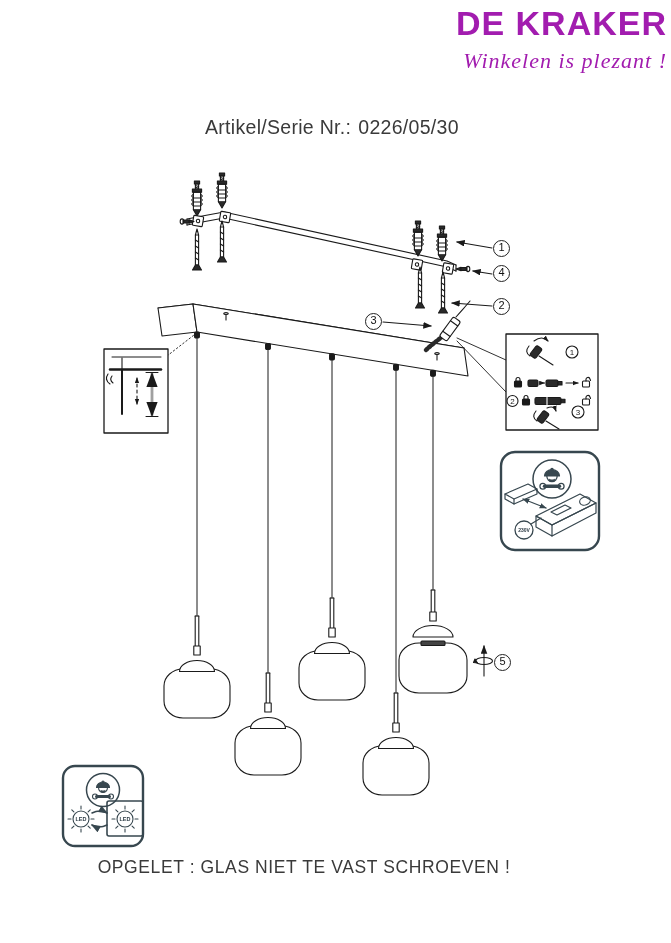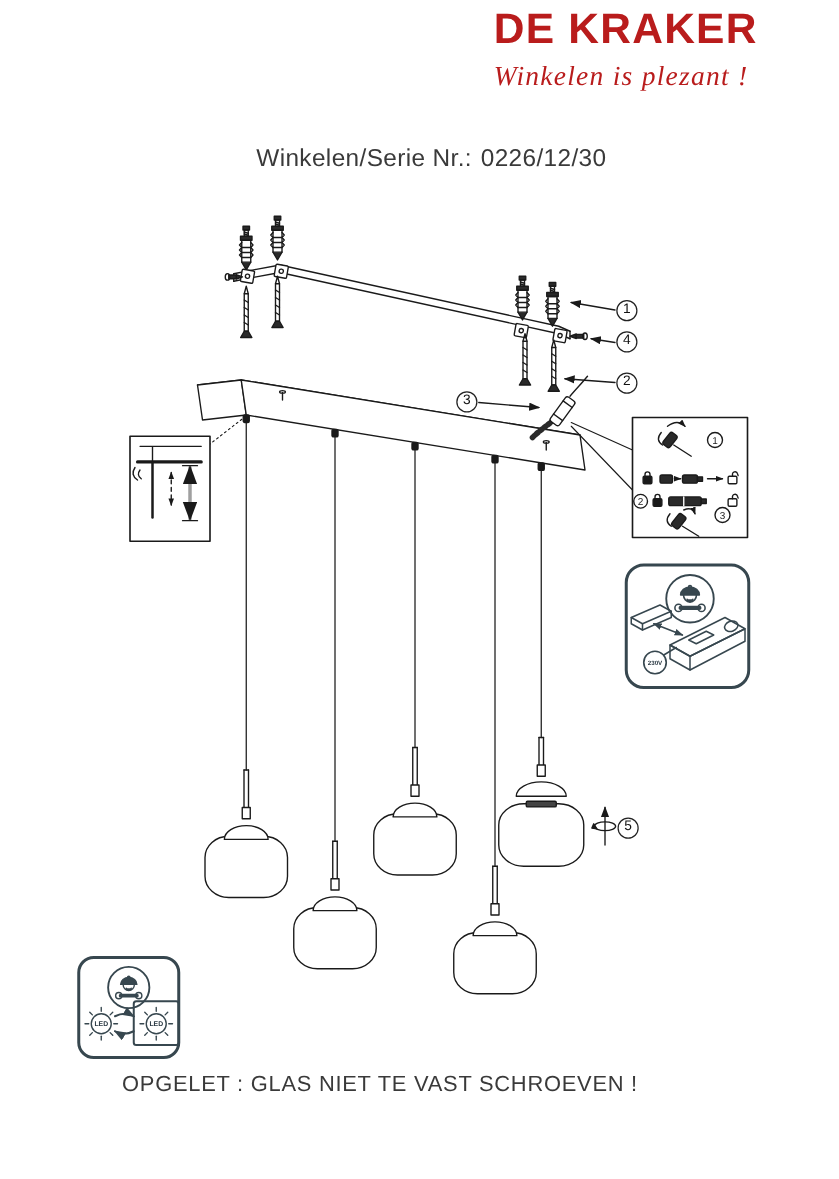--- a/index.html
+++ b/index.html
@@ -3,21 +3,21 @@
 <meta charset="utf-8">
 <style>
   html,body { margin:0; padding:0; background:#fff; }
   .page { position:relative; width:671px; height:943px; background:#fff; overflow:hidden;
           font-family:"Liberation Sans", sans-serif; }
   .page svg.diagram { position:absolute; left:0; top:0; }
   .ink { stroke:#1a1a1a; fill:none; stroke-width:1.1; stroke-linecap:round; stroke-linejoin:round; }
   .svgtxt { fill:#2b3a44; stroke:none; font-family:"Liberation Sans", sans-serif; font-weight:bold; }
   .stepnum { fill:#222; stroke:none; font-family:"Liberation Sans", sans-serif; }
 
-  .brand { position:absolute; top:4px; left:395px; width:272px; text-align:left; color:#b91c1c; }
+  .brand { position:absolute; top:4px; left:395px; width:272px; text-align:right; color:#a21caf; }
   .brand-name { font-weight:bold; font-size:34px; line-height:1.15; letter-spacing:1px; }
   .brand-slogan { font-family:Liberation Serif, serif; font-style:italic; font-size:22px;
                   margin-top:5px; letter-spacing:1px; white-space:nowrap; }
 
   .article { position:absolute; top:116px; left:205px; font-size:19.5px; color:#3a3a3a; letter-spacing:0.3px; }
   .article .num { margin-left:7px; }
 
   .warning { position:absolute; top:857px; left:0; width:608px; text-align:center;
              font-size:17.5px; color:#3a3a3a; letter-spacing:0.6px; }
 
@@ -332,21 +332,21 @@
 
     </g>
   </svg>
 
   <div class="brand">
     <div class="brand-name">DE KRAKER</div>
     <div class="brand-slogan">Winkelen is plezant !</div>
   </div>
 
   <div class="article">
-    <span>Winkelen/Serie Nr.:</span><span class="num">0226/12/30</span>
+    <span>Artikel/Serie Nr.:</span><span class="num">0226/05/30</span>
   </div>
 
   <div class="plabel pl-1">1</div>
   <div class="plabel pl-4">4</div>
   <div class="plabel pl-2">2</div>
   <div class="plabel pl-3">3</div>
   <div class="plabel pl-5">5</div>
 
   <div class="warning">OPGELET : GLAS NIET TE VAST SCHROEVEN !</div>
 

